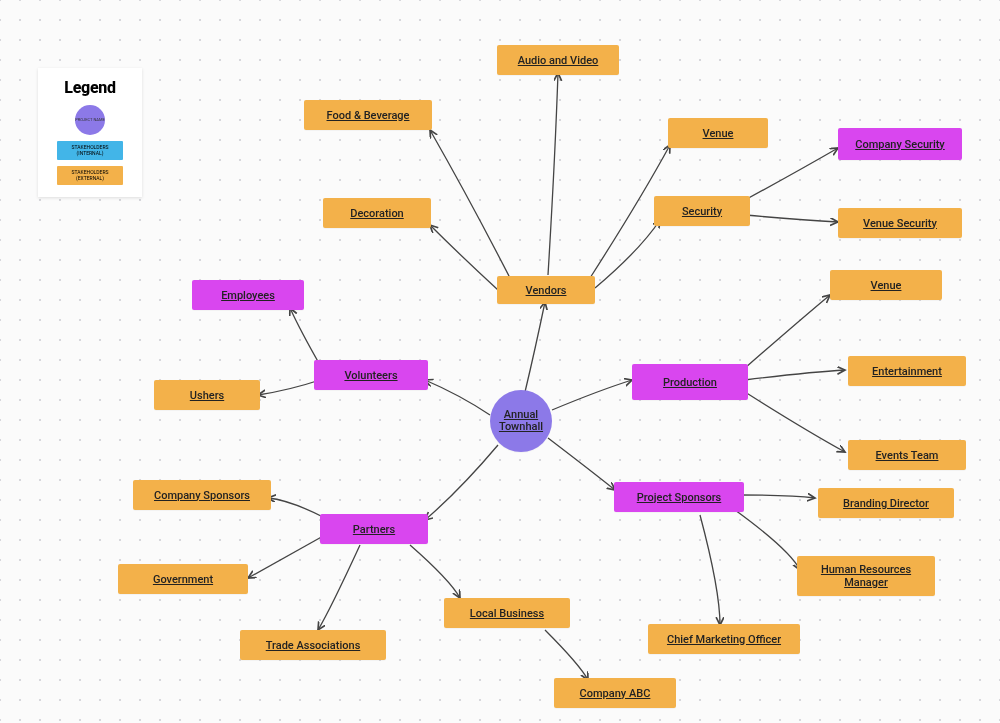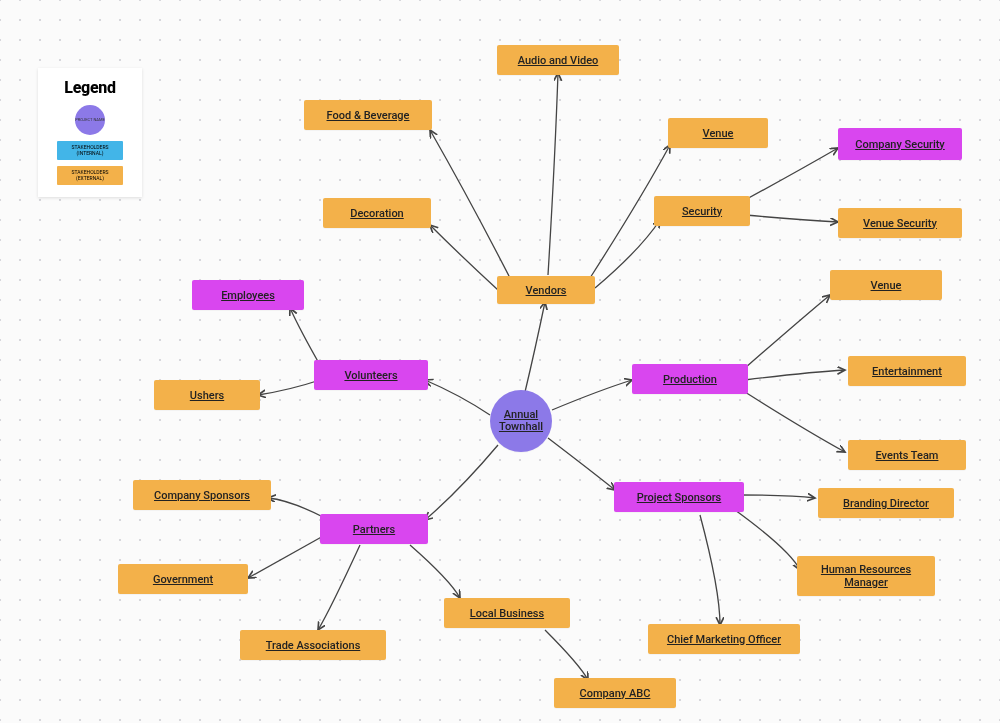--- a/index.html
+++ b/index.html
@@ -186,21 +186,21 @@
   <div class="node orange" style="left:654px; top:196px; width:96px; height:30px;">
       <span>Security</span>
     </div>
   <div class="node blue" style="left:838px; top:128px; width:124px; height:32px;">
       <span>Company Security</span>
     </div>
   <div class="node orange" style="left:838px; top:208px; width:124px; height:30px;">
       <span>Venue Security</span>
     </div>
 
-  <div class="node blue" style="left:632px; top:364px; width:116px; height:30px;">
+  <div class="node blue" style="left:632px; top:364px; width:116px; height:36px;">
       <span>Production</span>
     </div>
   <div class="node orange" style="left:830px; top:270px; width:112px; height:30px;">
       <span>Venue</span>
     </div>
   <div class="node orange" style="left:848px; top:356px; width:118px; height:30px;">
       <span>Entertainment</span>
     </div>
   <div class="node blue" style="left:614px; top:482px; width:130px; height:30px;">
       <span>Project Sponsors</span>

